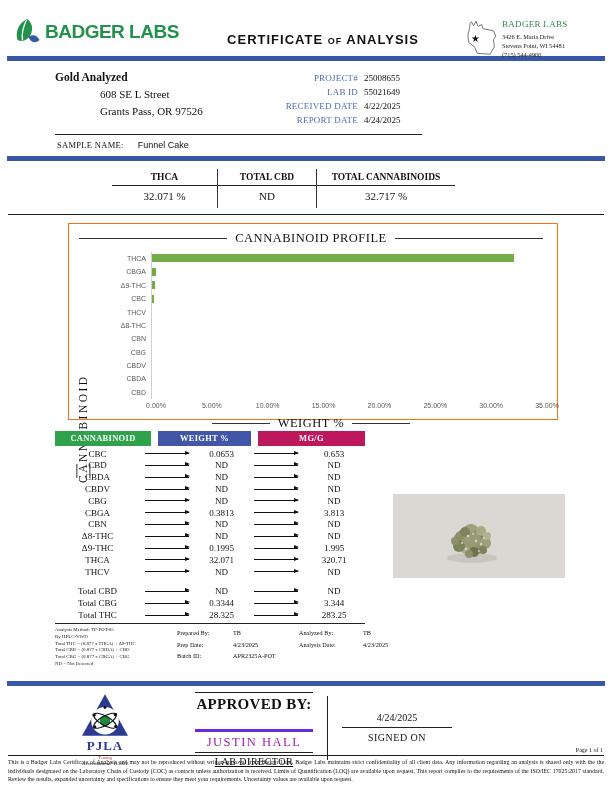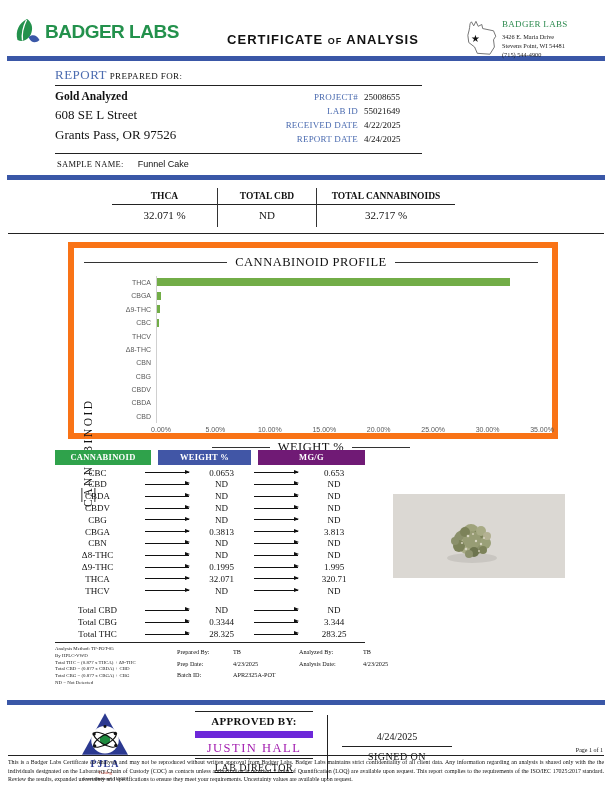--- a/index.html
+++ b/index.html
@@ -21,41 +21,41 @@
   .bluebar { height:5px; background:#3a57a7; margin:0 7px; }
   .bluebar1 { margin-top:4px; }
 
   
   .report { margin:6px 190px 0 55px; }
   .rep-title { font-size:9px; letter-spacing:0.4px; padding-bottom:2px; border-bottom:1.2px solid #222; }
   .rep-word { color:#4c6cb0; font-size:13px; letter-spacing:0.5px; }
   .rep-cols { display:flex; justify-content:space-between; padding:4px 0 6px 0;
               border-bottom:1.2px solid #222; min-height:58px; }
   .client-name { font-weight:bold; font-size:11.5px; padding-bottom:3px; }
-  .client-line { font-size:13px; line-height:1.5; }
+  .client-line { font-size:11px; line-height:1.5;margin-left:45px; }
   .fields { margin-top:1px; }
   .field-row { display:flex; justify-content:flex-end; font-size:9px; line-height:1.55; }
   .f-label { color:#4c6cb0; text-align:right; letter-spacing:0.2px; }
   .f-value { width:58px; text-align:left; margin-left:6px; }
   .sample-row { display:flex; align-items:center; padding:5px 0 6px 2px; }
   .sample-label { font-size:8.5px; letter-spacing:0.3px; }
   .sample-value { font-family:"Liberation Sans", sans-serif; font-size:9px; margin-left:14px; }
 
   
   .summary { display:flex; margin:8px 157px 0 112px; }
   .sum-col { text-align:center; }
   .sum-col:nth-child(1){ width:105px; }
   .sum-col:nth-child(2){ width:100px; border-left:1px solid #333; border-right:1px solid #333; }
   .sum-col:nth-child(3){ width:138px; }
   .sum-head { font-weight:bold; font-size:9.5px; padding:3px 0 3px; border-bottom:1.2px solid #222; }
   .sum-val { font-size:11px; padding-top:4px; padding-bottom:6px; }
   .divider-black { border-top:1px solid #222; margin:6px 8px 0 8px; }
 
   
-  .chart { position:relative; margin:8px 54px 0 68px; border:6px solid #f97316;
+  .chart { position:relative; margin:8px 54px 0 68px; border:1px solid #f97316;
            padding:5px 10px 4px 6px; height:197px; background:#fff; }
   .ch-title { display:flex; align-items:center; gap:8px; margin:2px 4px 6px 4px; }
   .ch-title::before,.ch-title::after { content:''; flex:1; height:1.2px; background:#333; }
   .ch-title span { font-size:12.5px; letter-spacing:0.5px; }
   .ylabel { position:absolute; left:7px; top:96px; transform:translateY(-50%);
             writing-mode:vertical-rl; rotate:180deg; font-size:11.5px; letter-spacing:2.5px; }
   .ylabel::before,.ylabel::after { content:''; display:block; width:1.2px; height:14px;
             background:#333; margin:5px auto; }
   .plot { margin-left:22px; }
   .ch-row { display:flex; align-items:center; height:13.4px; }
@@ -71,21 +71,21 @@
   .xlabel::before,.xlabel::after { content:''; width:58px; height:1.2px; background:#333; }
   .xlabel span { font-size:12.5px; letter-spacing:0.5px; }
 
   
   .results-wrap { position:relative; margin:11px 0 0 55px; width:310px; }
   .rt-head { display:flex; gap:7px; }
   .rt-h { color:#fff; font-weight:bold; font-size:8.5px; text-align:center; padding:2.5px 0;
           letter-spacing:0.3px; }
   .rt-h0 { width:96px; background:#2fa24b; }
   .rt-h1 { width:93px; background:#4156a6; }
-  .rt-h2 { width:107px; background:#701a75; }
+  .rt-h2 { width:107px; background:#be185d; }
   .rt-row { display:flex; align-items:center; height:11.8px; font-size:9px; }
   .c-name { width:85px; text-align:center; }
   .c-val { width:55px; text-align:center; }
   .c-val2 { width:62px; text-align:center; }
   .arrow { flex:1; height:1px; background:#111; position:relative; margin:0 5px; }
   .arrow::after { content:''; position:absolute; right:-1px; top:-2.5px;
                   border-left:5px solid #111; border-top:2.5px solid transparent;
                   border-bottom:2.5px solid transparent; }
   .results-body { margin-top:2px; }
   .results-totals { margin-top:8px; border-bottom:1.2px solid #222; padding-bottom:2px; }
@@ -100,25 +100,25 @@
   .note-col { font-size:6.2px; line-height:1.9; }
   .note-col.prep { width:122px; }
   .note-pair { display:flex; }
   .n-label { width:52px; }
   .n-value { margin-left:4px; }
 
   
   .bluebar3 { margin-top:13px; }
   .approval { display:flex; align-items:flex-start; margin:6px 0 0 55px; }
   .pjla { width:100px; text-align:center; font-size:5px; line-height:1.3; }
-  .pjla-name { color:#2b3990; font-weight:bold; font-size:10px; letter-spacing:1px; }
+  .pjla-name { color:#2b3990; font-weight:bold; font-size:13px; letter-spacing:1px; }
   .pjla-sub { color:#c0392b; font-size:4.6px; }
   .approved { width:118px; text-align:center; margin-left:40px; border-top:1px solid #222; padding-top:3px;}
-  .app-label { font-weight:bold; font-size:11px; letter-spacing:0.3px; border-bottom:7px solid #6d28d9;
-               padding-bottom:4px; }
+  .app-label { font-weight:bold; font-size:15px; letter-spacing:0.3px; border-bottom:3px solid #6d28d9;
+               padding-bottom:16px; }
   .app-name { color:#a21caf; font-size:12.5px; letter-spacing:1.5px; padding:3px 0 2px;
               border-bottom:1px solid #222; }
   .app-title { font-size:10px; letter-spacing:0.5px; padding-top:3px;text-decoration:underline; }
   .sig-block { width:118px; margin-left:22px; text-align:center; }
   .sig-svg { display:block; margin:0 auto; }
   .sig-line { border-top:1px solid #222; margin-top:1px; }
   .sig-label { font-size:10px; letter-spacing:0.5px; padding-top:4px; }
   .app-vline { width:1px; background:#222; height:64px; margin:4px 0 0 14px; }
   .date-block { width:110px; margin-left:14px; text-align:center; }
   .date-val { font-size:10px; padding:20px 0 4px; border-bottom:1px solid #222; }
@@ -160,24 +160,20 @@
         <div class="lab-name">BADGER LABS</div>
         <div>3426 E. Maria Drive</div>
         <div>Stevens Point, WI 54481</div>
         <div>(715) 544-4900</div>
       </div>
     </div>
   </div>
   <div class="bluebar bluebar1"></div>
 
   <div class="report">
-    <div class="rep-title">
-      <span class="rep-word">REPORT</span>
-      <span>PREPARED FOR:</span>
-    </div>
     <div class="rep-cols">
       <div class="client">
         <div class="client-name">Gold Analyzed</div>
         <div class="client-line">608 SE L Street</div>
         <div class="client-line">Grants Pass, OR 97526</div>
       </div>
       <div class="fields">
           <div class="field-row">
             <span class="f-label">PROJECT#</span>
             <span class="f-value">25008655</span>

